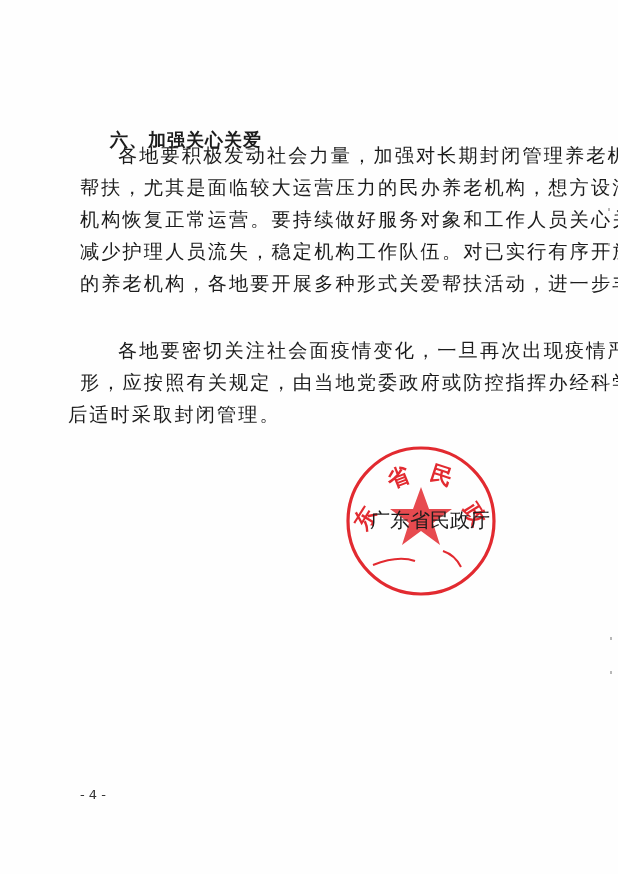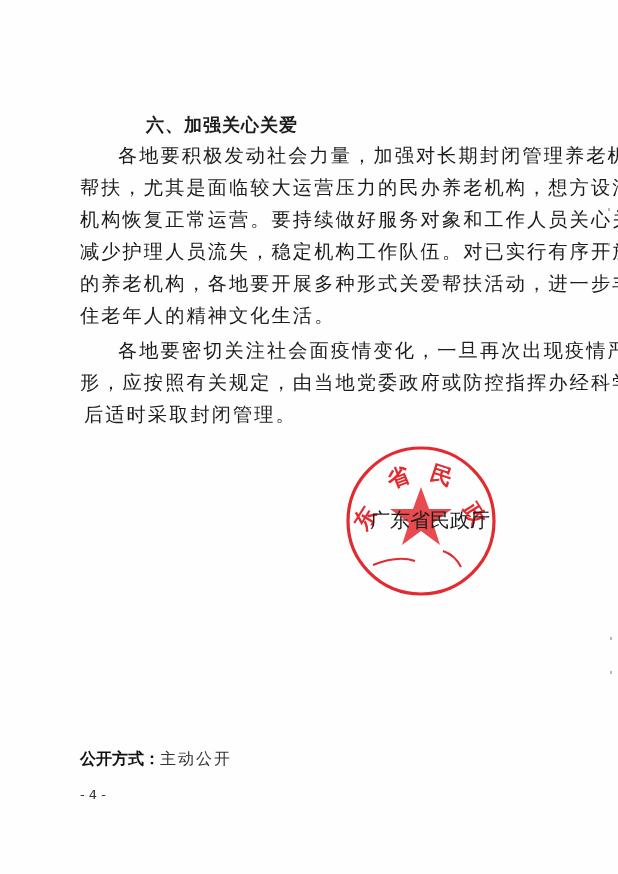--- a/index.html
+++ b/index.html
@@ -88,52 +88,48 @@
       width: 2px;
       height: 3px;
       opacity: 0.7;
     }
   </style>
 </head>
 <body>
 
 <div class="page">
 
-  <div class="line heading" style="left:110px; top:113px;margin-left:36px;">六、加强关心关爱</div>
+  <div class="line heading" style="left:110px; top:128px;">六、加强关心关爱</div>
 
   <div class="line" style="left:118px; top:144px;">各地要积极发动社会力量，加强对长期封闭管理养老机构的</div>
   <div class="line" style="left:80px; top:176px;">帮扶，尤其是面临较大运营压力的民办养老机构，想方设法帮助</div>
   <div class="line" style="left:80px; top:208px;">机构恢复正常运营。要持续做好服务对象和工作人员关心关爱，</div>
   <div class="line" style="left:80px; top:240px;">减少护理人员流失，稳定机构工作队伍。对已实行有序开放管理</div>
   <div class="line" style="left:80px; top:272px;">的养老机构，各地要开展多种形式关爱帮扶活动，进一步丰富入</div>
-  <div class="line" style="left:80px; top:304px;">住老年人的精神文化生活。</div>
 
   <div class="line" style="left:118px; top:339px;">各地要密切关注社会面疫情变化，一旦再次出现疫情严重情</div>
   <div class="line" style="left:80px; top:371px;">形，应按照有关规定，由当地党委政府或防控指挥办经科学评估</div>
-  <div class="line" style="left:84px; top:403px;">后适时采取封闭管理。</div>
+  <div class="line" style="left:68px; top:403px;">后适时采取封闭管理。</div>
 
   <svg class="seal" viewBox="0 0 156 156">
     <circle cx="78" cy="78" r="73" fill="none" stroke="#e0191f" stroke-width="3.2"></circle>
     <polygon points="78,44 86,66 109,66 90,80 97,102 78,88 59,102 66,80 47,66 70,66" fill="#e0191f" opacity="0.85"></polygon>
     <g fill="#e0191f" font-family="DejaVu Serif, serif" font-weight="bold" font-size="22">
       <text x="10" y="82" transform="rotate(-58 22 74)">东</text>
       <text x="44" y="42" transform="rotate(-22 55 34)">省</text>
       <text x="88" y="40" transform="rotate(18 99 32)">民</text>
       <text x="122" y="78" transform="rotate(58 132 70)">政</text>
     </g>
     <path d="M30 122 Q55 112 72 118" fill="none" stroke="#e0191f" stroke-width="2"></path>
     <path d="M100 108 Q112 112 118 124" fill="none" stroke="#e0191f" stroke-width="2"></path>
   </svg>
 
   <div class="sign" style="left:370px; top:508px;">广东省民政厅</div>
 
 
-  <div class="disclosure" style="left:80px; top:748px;">
-    <span class="label">公开方式：</span><span class="value">主动公开</span>
-  </div>
 
   <div class="pagenum" style="left:80px; top:787px;">- 4 -</div>
 
   <div class="speck" style="left:608px; top:208px;"></div>
   <div class="speck" style="left:608px; top:243px;"></div>
   <div class="speck" style="left:610px; top:637px;"></div>
   <div class="speck" style="left:610px; top:671px;"></div>
 </div>
 
 </body></html>

